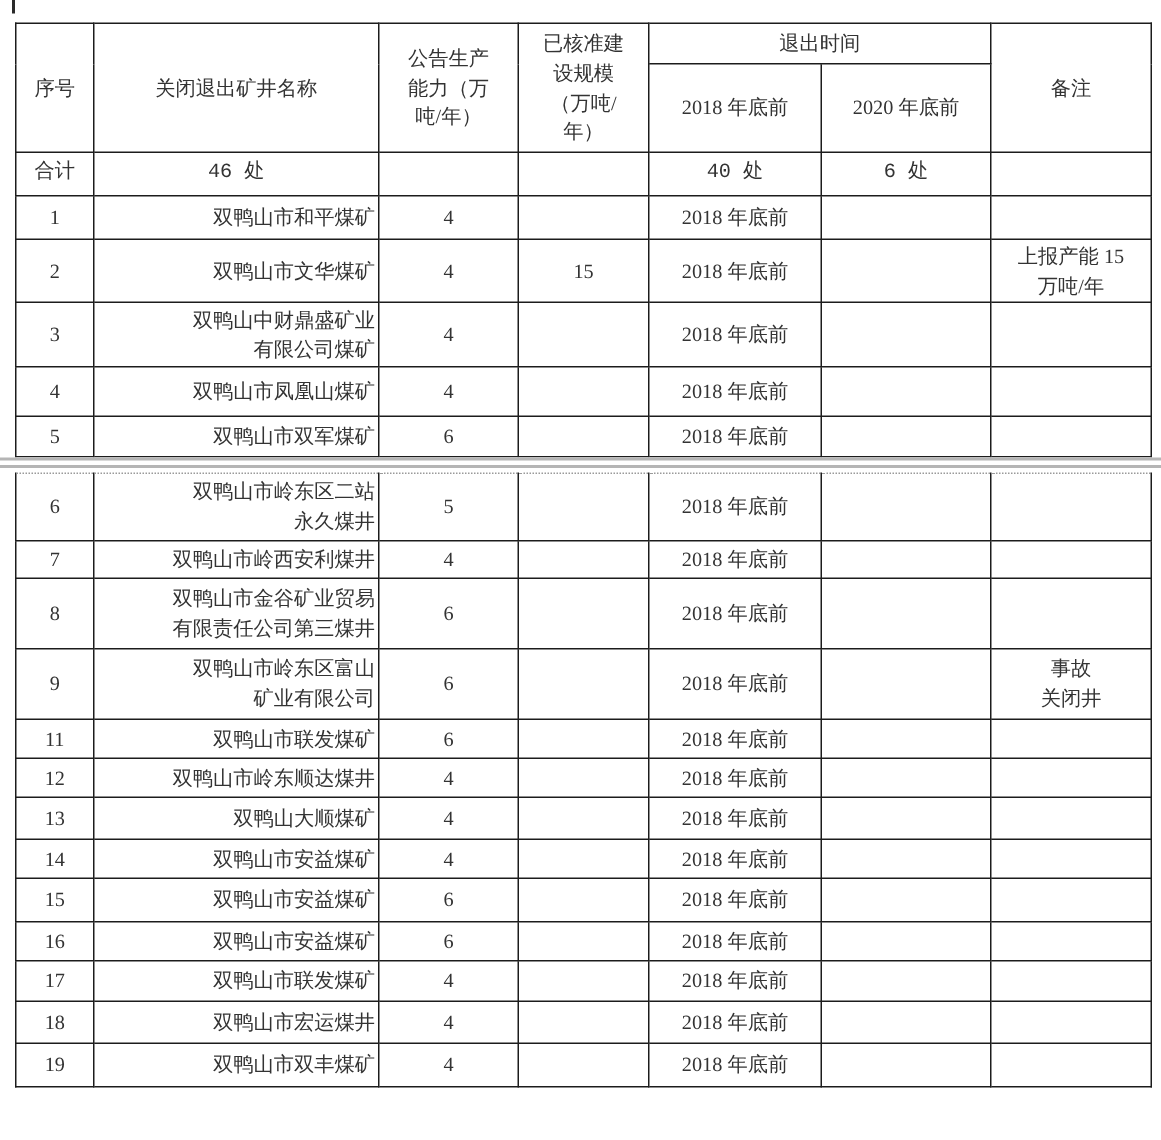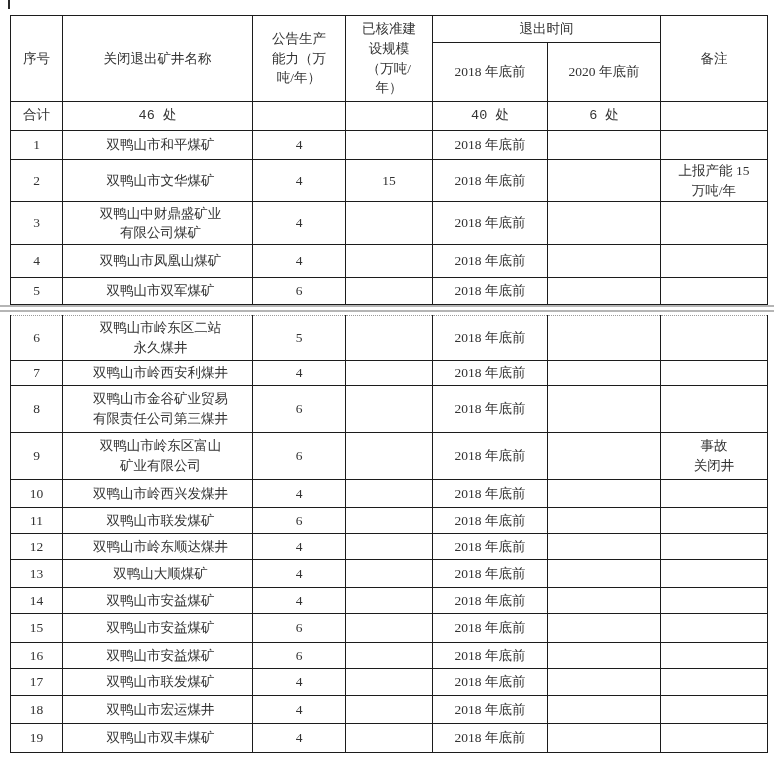--- a/index.html
+++ b/index.html
@@ -27,21 +27,21 @@
     font-size:13.5px;
     font-weight:normal;
     text-align:center;
     vertical-align:middle;
     padding:1px 2px;
     line-height:1.45;
     white-space:pre-line;
     overflow:hidden;
   }
   .name-cell{
-    text-align:center;
+    text-align:right;
     padding-left:8px;
   }
   .hr1 th{height:24px;}
   .hr2 th{height:56px;}
   .summary-row td{height:26px;font-family:Liberation Mono, monospace;}
   
   #table-p2 tr:first-child td{border-top:1px dotted #9a9a9a;}
   .page-break{
     position:absolute;left:0;top:305px;width:774px;height:7px;
     border-top:2px solid #b5b5b5;
@@ -192,29 +192,20 @@
           <td>9</td>
           <td class="name-cell">双鸭山市岭东区富山
 矿业有限公司</td>
           <td>6</td>
           <td></td>
           <td>2018 年底前</td>
           <td></td>
           <td>事故
 关闭井</td>
         </tr>
-        <tr style="height: 28px;">
-          <td>10</td>
-          <td class="name-cell">双鸭山市岭西兴发煤井</td>
-          <td>4</td>
-          <td></td>
-          <td>2018 年底前</td>
-          <td></td>
-          <td></td>
-        </tr>
         <tr style="height: 26px;">
           <td>11</td>
           <td class="name-cell">双鸭山市联发煤矿</td>
           <td>6</td>
           <td></td>
           <td>2018 年底前</td>
           <td></td>
           <td></td>
         </tr>
         <tr style="height: 26px;">

